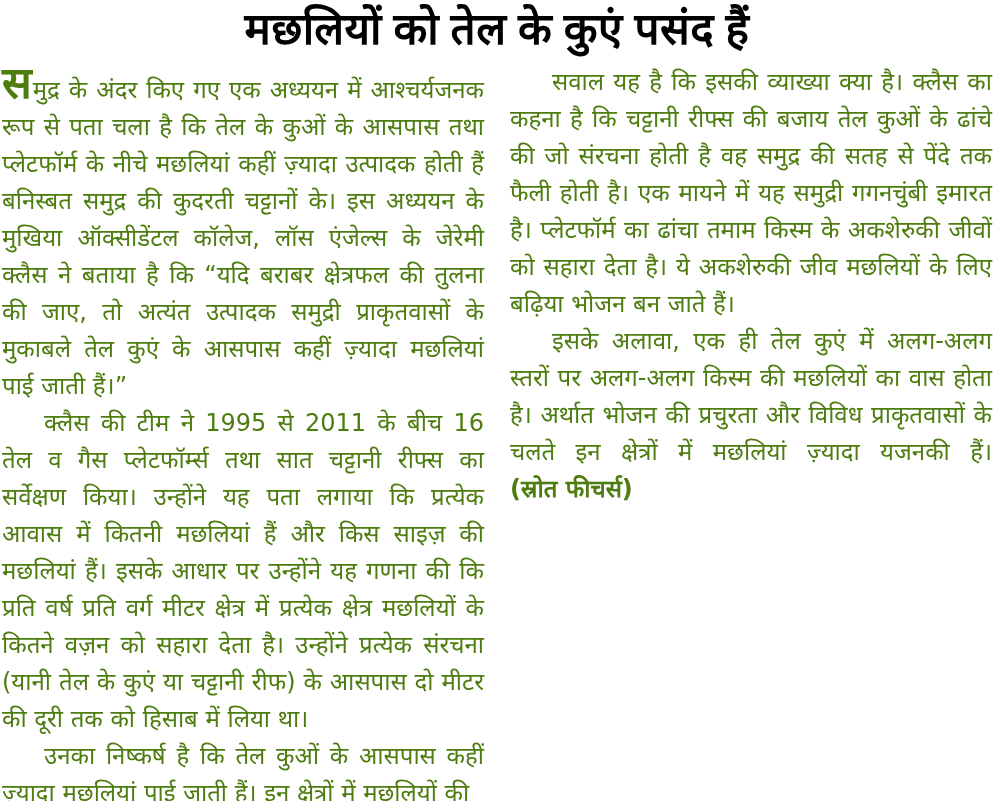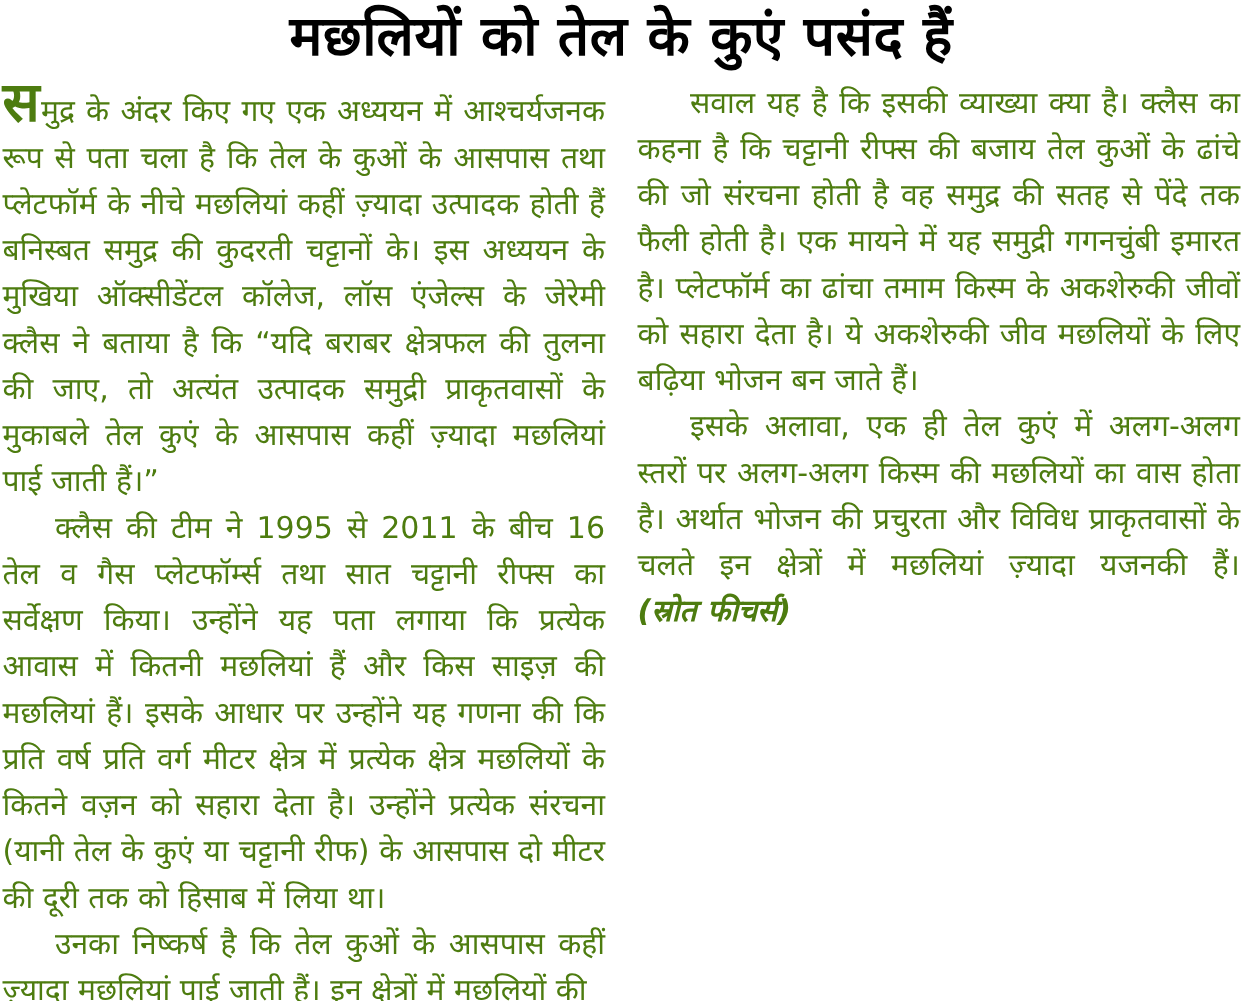--- a/index.html
+++ b/index.html
@@ -19,20 +19,21 @@
   }
   .headline {
     margin: 0;
     padding: 2px 0 6px 0;
     text-align: center;
     font-size: 44px;
     font-weight: 700;
     line-height: 56px;
     letter-spacing: 0.5px;
     color: #000000;
+    font-family: Liberation Serif, serif;
   }
   .columns {
     display: flex;
     gap: 26px;
     align-items: flex-start;
   }
   .col {
     flex: 1 1 0;
     min-width: 0;
   }
@@ -48,21 +49,20 @@
   }
   .dropcap {
     font-size: 44px;
     font-weight: 700;
     line-height: 37px; 
     vertical-align: baseline;
     padding-right: 1px;
   }
   .credit {
     font-weight: 700;
-    font-style: italic;
     white-space: nowrap;
   }
 </style>
 </head>
 <body>
 
 <div class="page">
 
   <h1 class="headline">मछलियों को तेल के कुएं पसंद हैं</h1>
 

